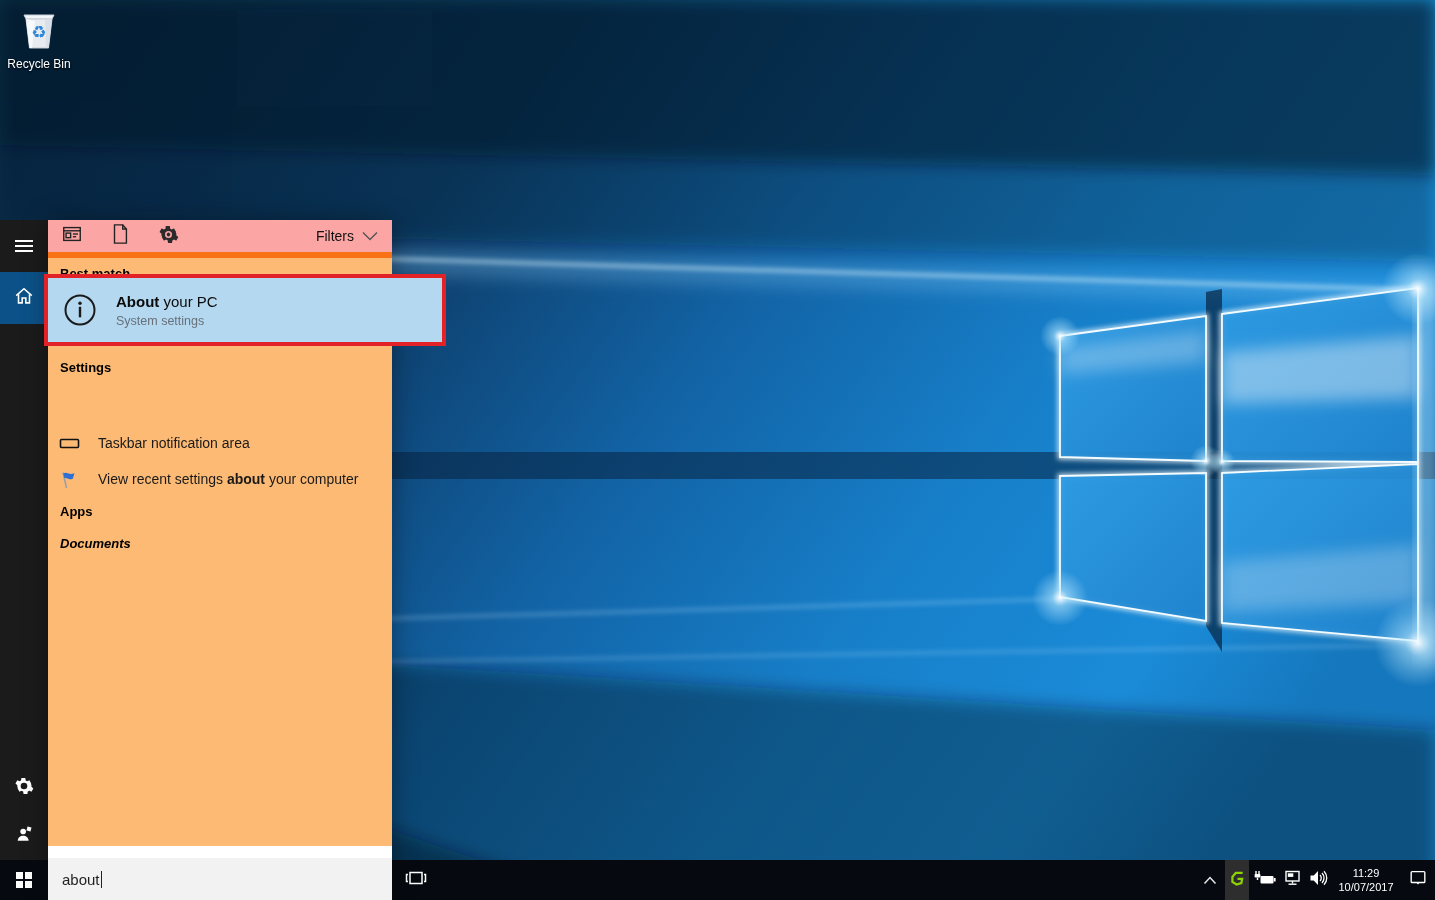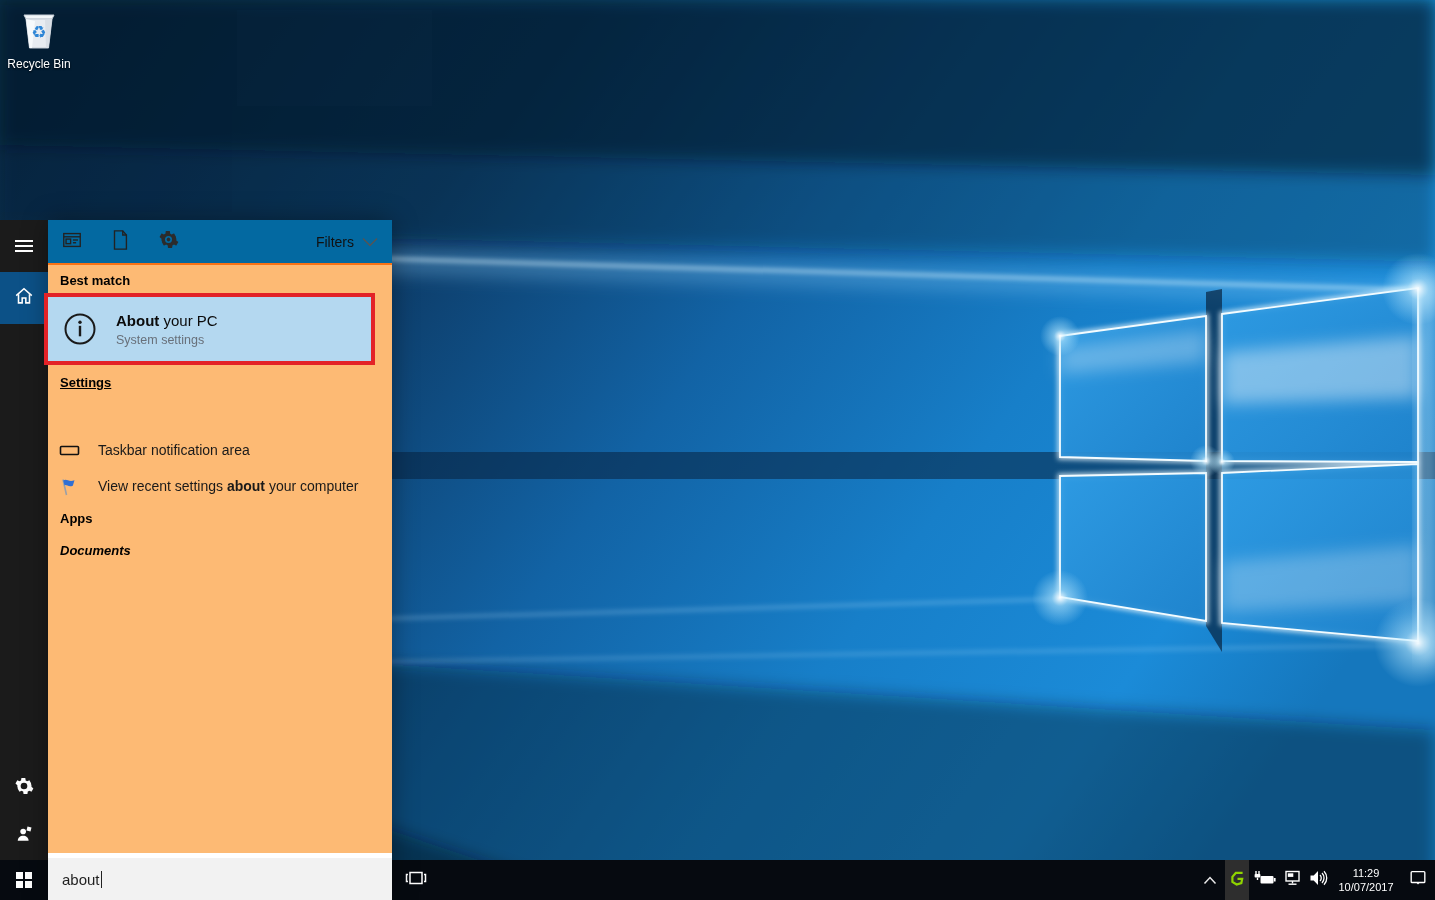--- a/index.html
+++ b/index.html
@@ -20,39 +20,39 @@
   .rail { position:absolute; left:0; top:220px; width:48px; height:640px;
           background:#1b1b1b; z-index:3; }
   .rail .tile { position:absolute; left:0; width:48px; height:48px;
                 display:flex; align-items:center; justify-content:center; cursor:pointer; }
   .tile-home { background:#0c5187; height:52px !important; }
   .hamburger span { display:block; width:18px; height:2px; background:#fff; margin:3px 0; }
 
   
   .panel { position:absolute; left:48px; top:220px; width:344px; height:680px;
            background:#fff; z-index:4; box-shadow:0 0 24px rgba(0,0,0,.35); }
-  .topbar { position:relative; height:45px; background:#0369a1; border-bottom:2px solid #f97316;
+  .topbar { position:relative; height:38px; background:#fca5a5; border-bottom:6px solid #f97316;
             display:flex; align-items:center; }
   .topbar .fbtn { width:48px; height:50px; display:flex; align-items:center;
                   justify-content:center; cursor:pointer; }
   .topbar .filters { margin-left:auto; display:flex; align-items:center; gap:8px;
                      padding-right:14px; cursor:pointer; }
   .topbar .filters .txt { font-size:14px; color:#111; }
 
   .list { position:relative; height:588px; background:#fdba74; }
   .sec-label { position:absolute; left:12px; font-size:13px; font-weight:bold; color:#000;
                line-height:16px; }
   .row { position:absolute; left:0; width:344px; height:30px; display:flex;
          align-items:center; cursor:pointer; }
   .row .ric { width:22px; height:22px; margin-left:10px; display:flex;
               align-items:center; justify-content:center; }
   .row .rtxt { margin-left:18px; font-size:14px; color:#1a1a1a; white-space:nowrap; }
   .row .rtxt b { font-weight:bold; }
 
-  .annotation { position:absolute; left:-4px; top:28px; width:331px; height:72px;
+  .annotation { position:absolute; left:-4px; top:16px; width:402px; height:72px;
                 border:4px solid #e32227; z-index:2; }
   .best-row { width:100%; height:100%; background:#b4d8f0; display:flex;
               align-items:center; cursor:pointer; }
   .best-row .bicon { margin-left:14px; width:36px; height:36px; flex:0 0 36px; }
   .best-row .btxt { margin-left:18px; }
   .best-row .title { font-size:15px; color:#0b0b0b; line-height:19px; }
   .best-row .title .bld { font-weight:bold; }
   .best-row .sub { font-size:12.5px; color:#68707a; margin-top:3px; }
 
   .searchbox { position:absolute; left:0; bottom:0; width:344px; height:42px;
@@ -259,21 +259,21 @@
               <rect x="16.8" y="14.8" width="2.4" height="10.5" fill="#1a1a1a"></rect>
             </svg>
           </span>
           <span class="btxt">
             <span class="title"><span class="bld">About</span><span> your PC</span></span>
             <div class="sub">System settings</div>
           </span>
         </div>
       </div>
 
-      <div class="sec-label" style="top:110px;text-decoration:underline;">Settings</div>
+      <div class="sec-label" style="top:102px;">Settings</div>
 
 
       <div class="row" style="top:170px;">
         <span class="ric">
           <svg width="21" height="21" viewBox="0 0 21 21" fill="none" stroke="#111" stroke-width="1.6">
             <rect x="1.5" y="6.5" width="18" height="8" rx="1"></rect>
           </svg>
         </span>
         <span class="rtxt">Taskbar notification area</span>
       </div>

